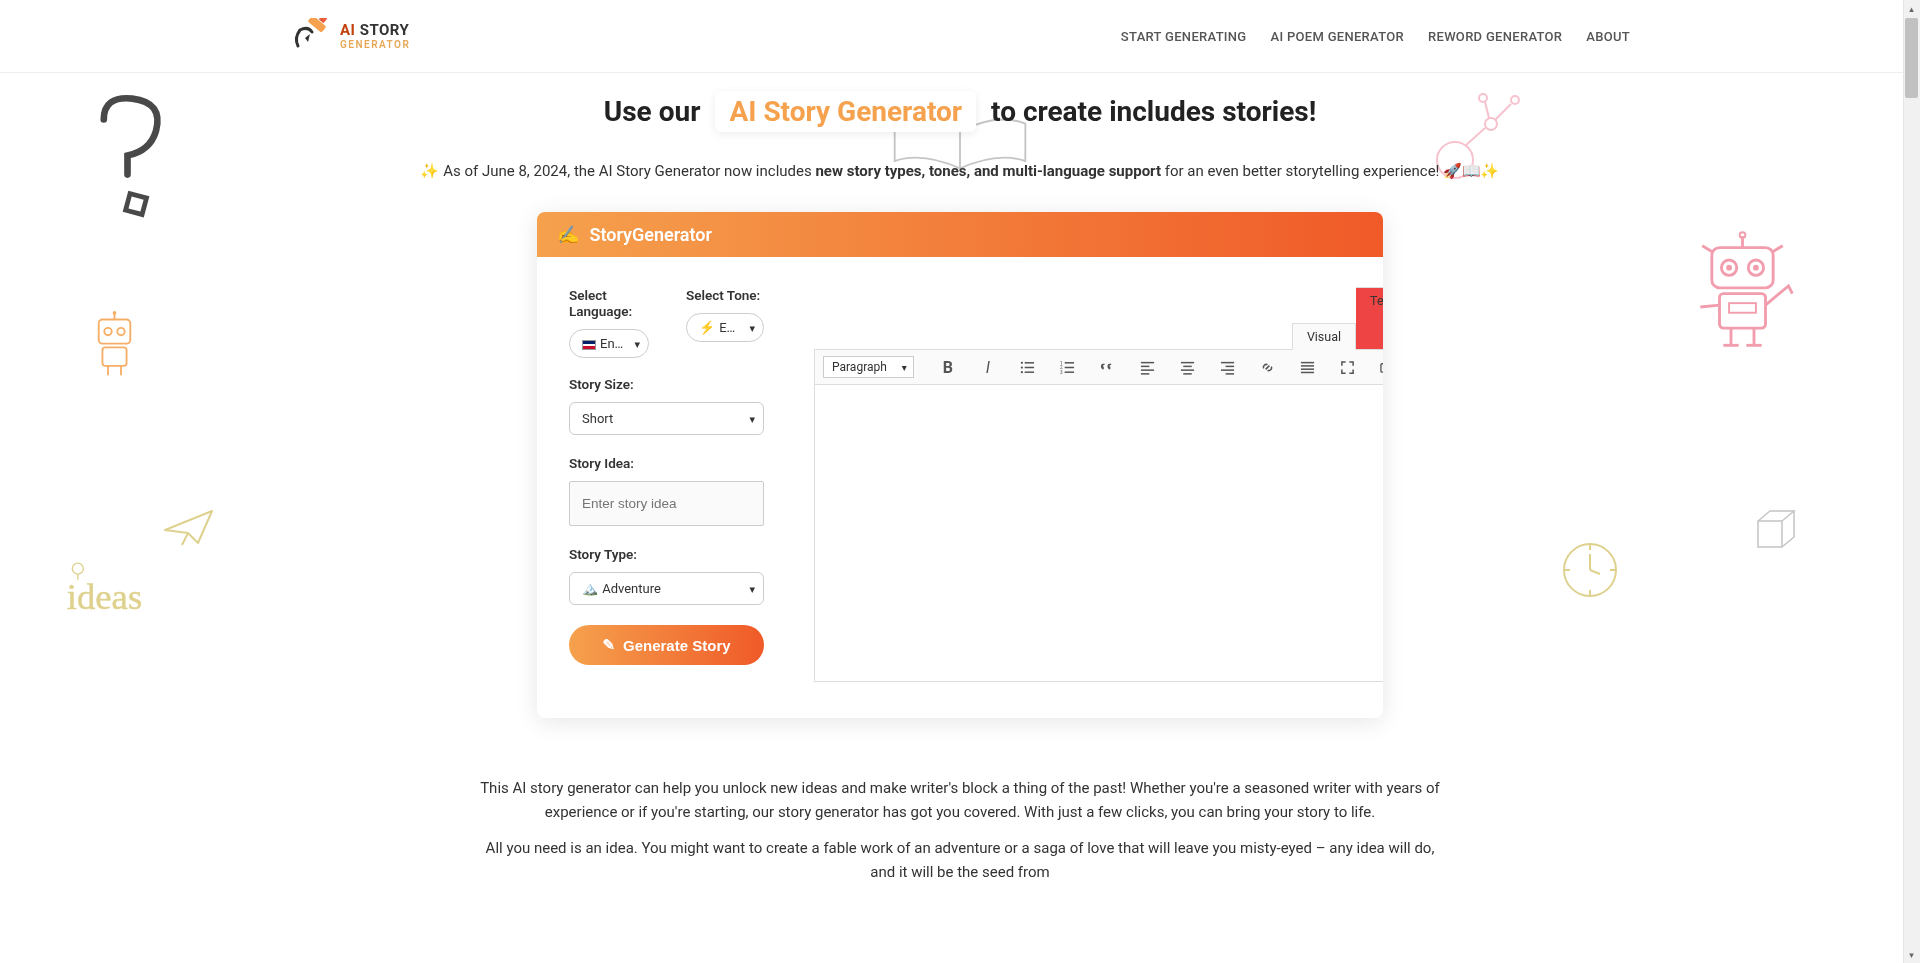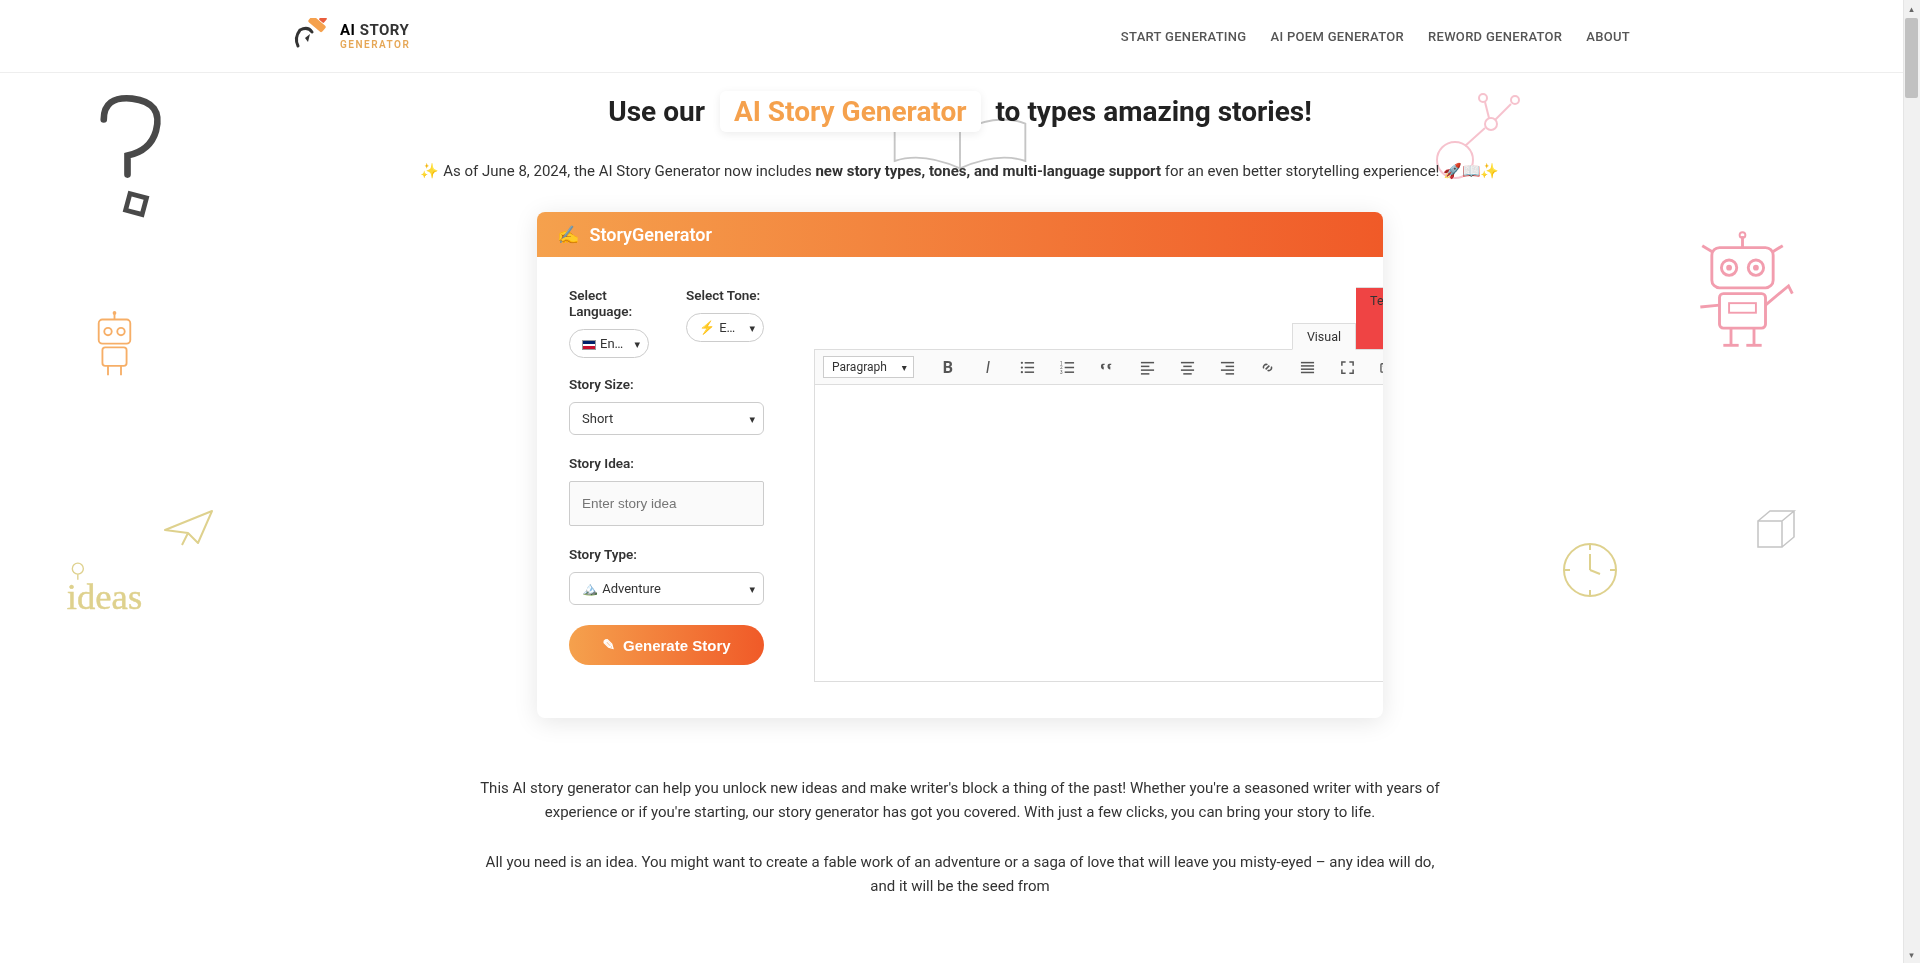--- a/index.html
+++ b/index.html
@@ -4,21 +4,21 @@
 <style>
 * { margin: 0; padding: 0; box-sizing: border-box; }
 body { font-family: -apple-system, BlinkMacSystemFont, "Segoe UI", Roboto, sans-serif; background: #fff; color: #333; width: 1920px; height: 963px; overflow: hidden; position: relative; }
 
 
 .header { display: flex; align-items: center; justify-content: space-between; padding: 18px 290px; border-bottom: 1px solid #eee; }
 .logo-wrap { display: flex; align-items: center; gap: 10px; }
 .logo-icon { width: 40px; height: 36px; position: relative; }
 .logo-text-wrap { display: flex; flex-direction: column; line-height: 1.1; }
 .logo-text-main { font-weight: 700; font-size: 15px; letter-spacing: 0.5px; }
-.logo-text-main .ai { color: #000000; margin-top: 38px; }
+.logo-text-main .ai { color: #c2410c; margin-top: 38px; }
 .logo-text-main .story { color: #333; }
 .logo-text-sub { font-size: 10px; color: #e6a756; letter-spacing: 1.5px; font-weight: 600; }
 .nav { display: flex; gap: 24px; }
 .nav a { text-decoration: none; color: #555; font-size: 13px; font-weight: 500; letter-spacing: 0.3px; }
 
 
 .hero { text-align: center; padding-top: 18px; position: relative; }
 .hero-title { font-size: 28px; font-weight: 700; color: #222; }
 .hero-title .highlight { color: #f5a14d; background: #fff; padding: 4px 14px; border-radius: 6px; box-shadow: 0 2px 8px rgba(0,0,0,0.08); display: inline-block; margin: 0 8px; }
 .hero-sub { margin-top: 30px; font-size: 15px; color: #333; }
@@ -62,21 +62,21 @@
 .toolbar { padding: 5px 8px; border-bottom: 1px solid #ddd; display: flex; align-items: center; gap: 16px; background: #fafafa; }
 .toolbar .para-sel { font-size: 12px; padding: 3px 26px 3px 8px; border: 1px solid #ccc; background: #fff; position: relative; cursor: pointer; margin-right: 6px; }
 .toolbar .para-sel::after { content: '▾'; position: absolute; right: 6px; top: 50%; transform: translateY(-50%); font-size: 10px; }
 .tbtn { width: 24px; height: 24px; display: inline-flex; align-items: center; justify-content: center; cursor: pointer; color: #555; border-radius: 2px; }
 .tbtn svg { width: 15px; height: 15px; }
 .editor-area { height: 296px; background: #fff; position: relative; }
 .resize-handle { position: absolute; right: 2px; bottom: 2px; width: 12px; height: 12px; }
 
 
 .footer-text { text-align: center; max-width: 960px; margin: 58px auto 0; font-size: 15px; color: #333; line-height: 1.6; }
-.footer-text p + p { margin-top: 26px; text-align: center; }
+.footer-text p + p { margin-top: 12px; text-align: center; }
 
 
 .scrollbar { position: absolute; right: 0; top: 0; width: 17px; height: 100%; background: #f1f1f1; border-left: 1px solid #e5e5e5; }
 .scroll-thumb { position: absolute; right: 2px; top: 18px; width: 13px; height: 80px; background: #c1c1c1; border-radius: 2px; }
 .scroll-arrow { position: absolute; right: 0; width: 17px; height: 17px; display: flex; align-items: center; justify-content: center; font-size: 9px; color: #666; }
 .scroll-arrow.up { top: 0; }
 .scroll-arrow.down { bottom: 0; }
 
 .flag-gb { display: inline-block; width: 14px; height: 10px; background: linear-gradient(#012169 33%, #fff 33% 67%, #c8102e 67%); margin-right: 4px; vertical-align: middle; border: 0.5px solid #999; }
 .bolt { color: #f5a623; font-weight: bold; margin-right: 4px; }
@@ -196,21 +196,21 @@
     <a href="#">AI POEM GENERATOR</a>
     <a href="#">REWORD GENERATOR</a>
     <a href="#">ABOUT</a>
   </div>
 </div>
 
 <div class="hero">
   <h1 class="hero-title">
     <span>Use our</span>
     <span class="highlight">AI Story Generator</span>
-    <span> to types amazing stories!</span>
+    <span> to create includes stories!</span>
   </h1>
   <p class="hero-sub">
     <span class="sparkle">✨</span><span> As of June 8, 2024, the AI Story Generator now includes </span><b>new story types, tones, and multi-language support</b><span> for an even better storytelling experience! </span><span>🚀</span><span>📖</span><span class="sparkle">✨</span>
   </p>
 </div>
 
 <div class="widget">
   <div class="widget-header">
     <span>✍️</span>
     <span>StoryGenerator</span>

